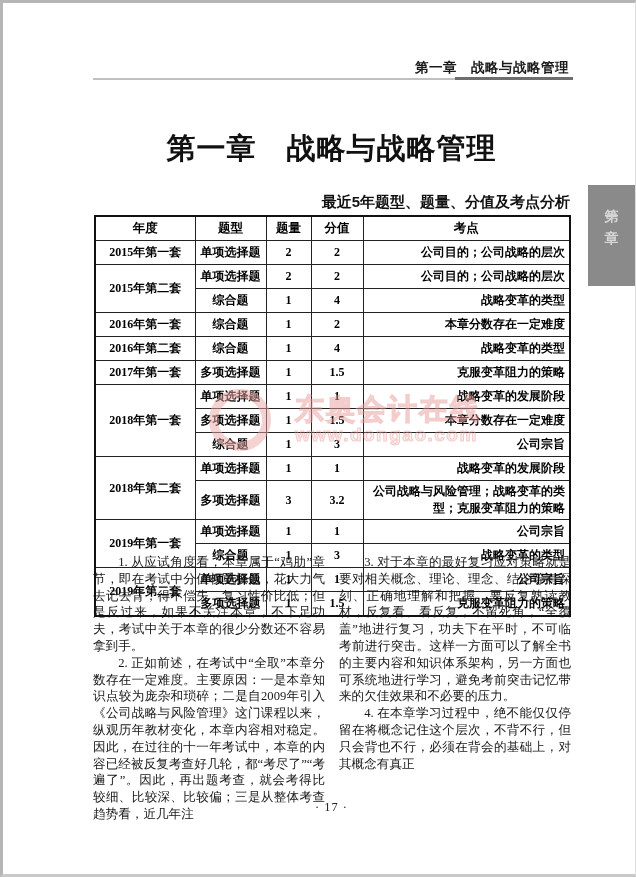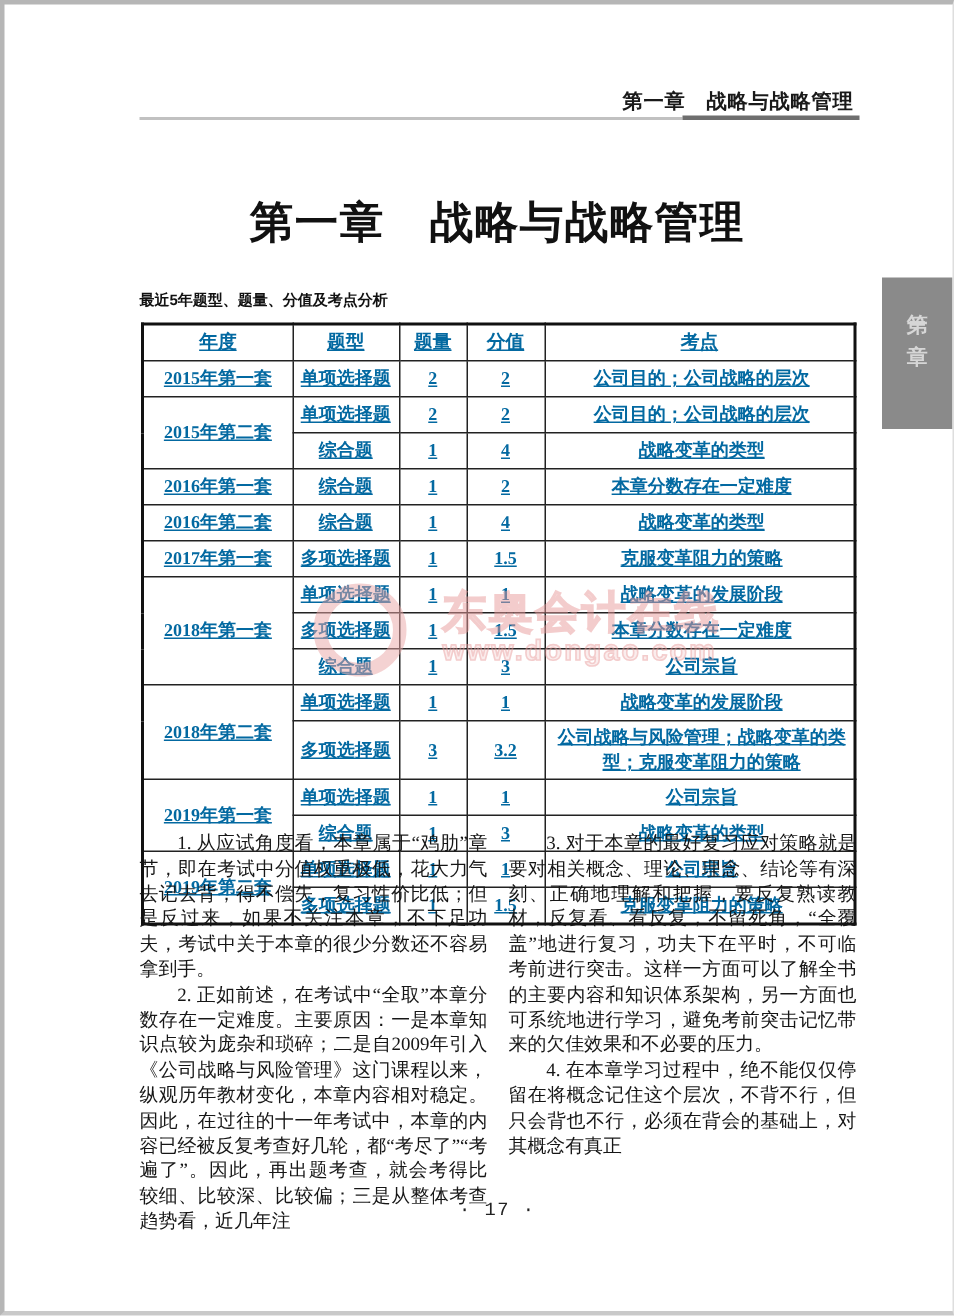--- a/index.html
+++ b/index.html
@@ -36,42 +36,42 @@
     position: absolute; top: 126px; left: 90px; width: 477px;
     margin: 0; text-align: center;
     font-family: "Liberation Serif", serif;
     font-weight: bold; font-size: 29px; color: #111;
     letter-spacing: 1px;
   }
 
   
   .table-caption {
     position: absolute; top: 190px; left: 90px; width: 477px;
-    text-align: left;
-    font-family: "Liberation Sans", sans-serif;
-    font-weight: bold; font-size: 10px; color: #111;
+    text-align: right;
+    font-family: "Liberation Sans", sans-serif;
+    font-weight: bold; font-size: 15px; color: #111;
   }
 
   
   .exam-table-wrap { position: absolute; top: 212px; left: 91px; }
   table.exam {
     border-collapse: collapse; table-layout: fixed; width: 475px;
     font-family: "Liberation Serif", serif;
-    font-weight: bold; font-size: 12px; color: #0369a1; text-decoration: underline;
+    font-weight: bold; font-size: 12px; color: #000000;
   }
   table.exam th, table.exam td {
     border: 1px solid #222; padding: 2px 4px; height: 19px;
     text-align: center; vertical-align: middle; overflow: hidden;
   }
   table.exam { border: 2px solid #111; }
   table.exam th {
     font-family: "Liberation Sans", sans-serif;
     font-size: 12.5px; font-weight: bold;
   }
-  table.exam td.points { text-align: center; padding-left: 7px; line-height: 17px; }
+  table.exam td.points { text-align: right; padding-left: 7px; line-height: 17px; }
 
   
   .watermark {
     position: absolute; top: 386px; left: 206px; width: 276px;
     display: flex; align-items: center; gap: 24px;
     opacity: 0.5; pointer-events: none; z-index: 3;
   }
   .wm-circle {
     width: 62px; height: 62px; flex: 0 0 auto;
     border: 9px solid #eba7a7; border-radius: 50%;
@@ -113,21 +113,21 @@
     margin: 0; font-size: 12.6px; line-height: 16.8px;
     text-align: justify; color: #161616;
     font-family: "Liberation Serif", serif;
   }
   .col p.indent { text-indent: 2em; }
 
   
   .page-number {
     position: absolute; top: 797px; left: 90px; width: 477px;
     text-align: center; font-size: 12.5px; letter-spacing: 1px;
-    font-family: Liberation Mono, monospace; color: #222;
+    font-family: Liberation Serif, serif; color: #222;
   }
 </style>
 </head>
 <body>
 
 <div class="running-title">第一章　战略与战略管理</div>
 <div class="header-rule">
   <span class="rule-light"></span>
   <span class="rule-dark"></span>
 </div>

